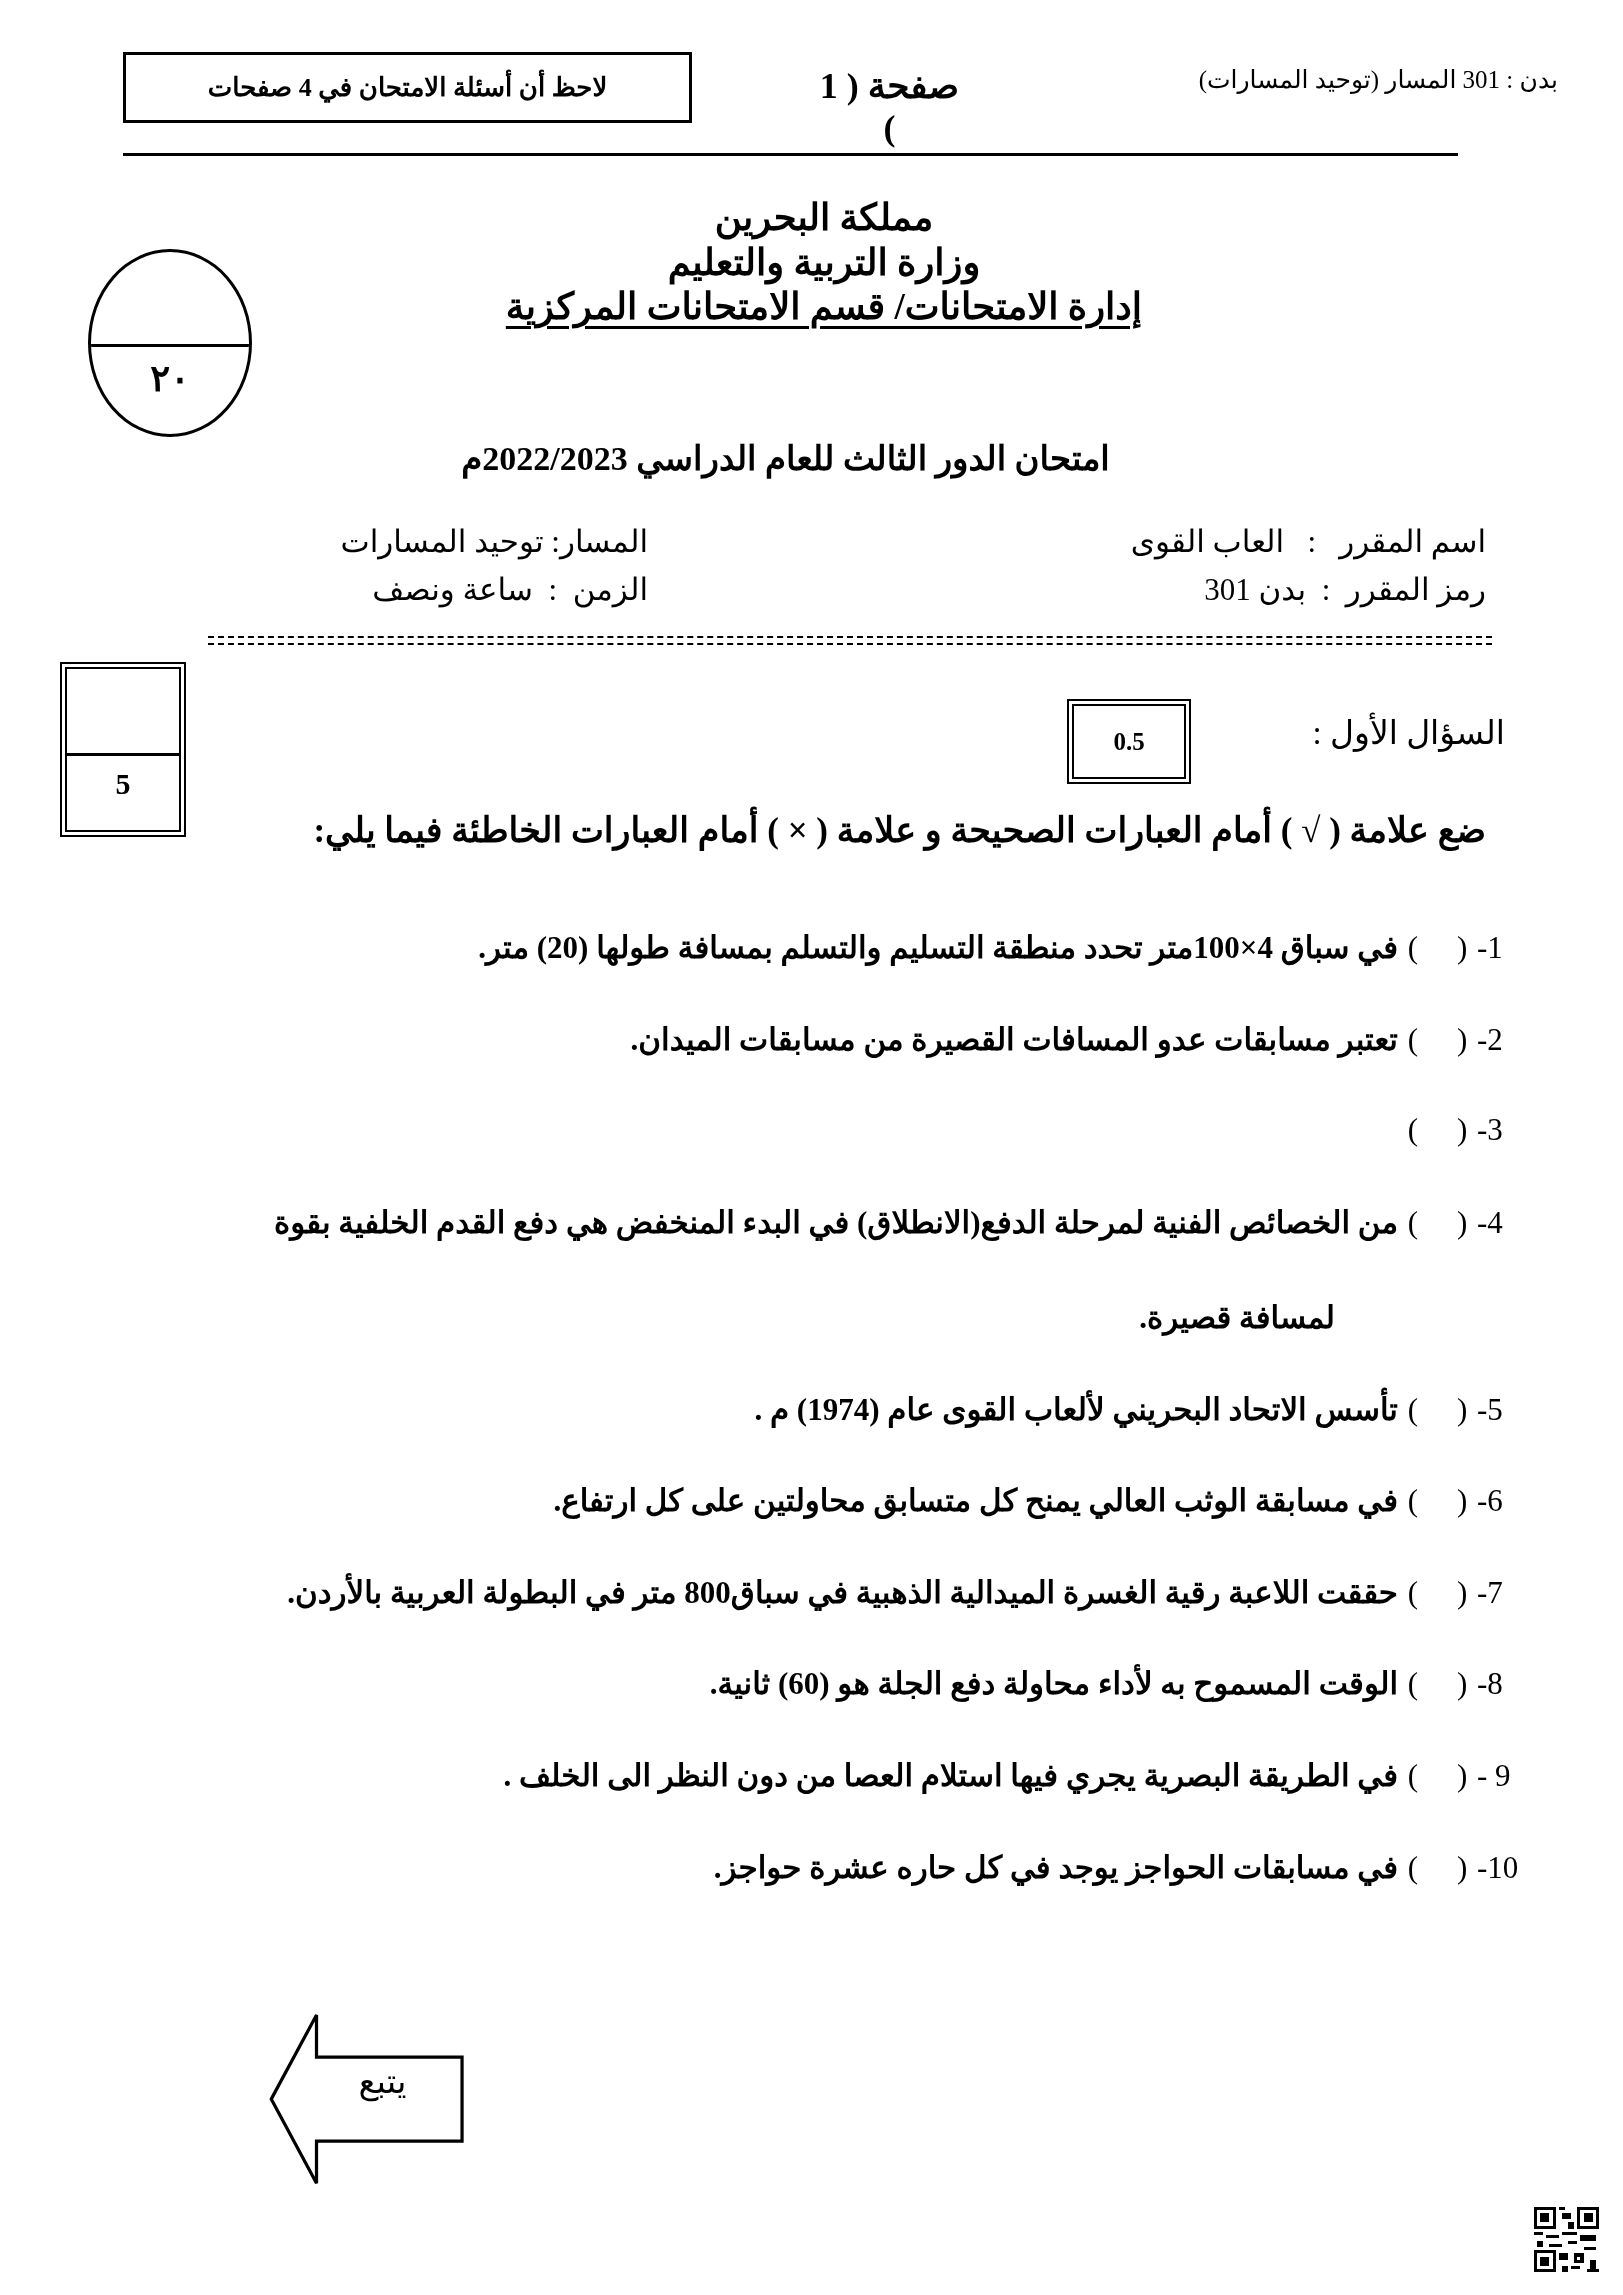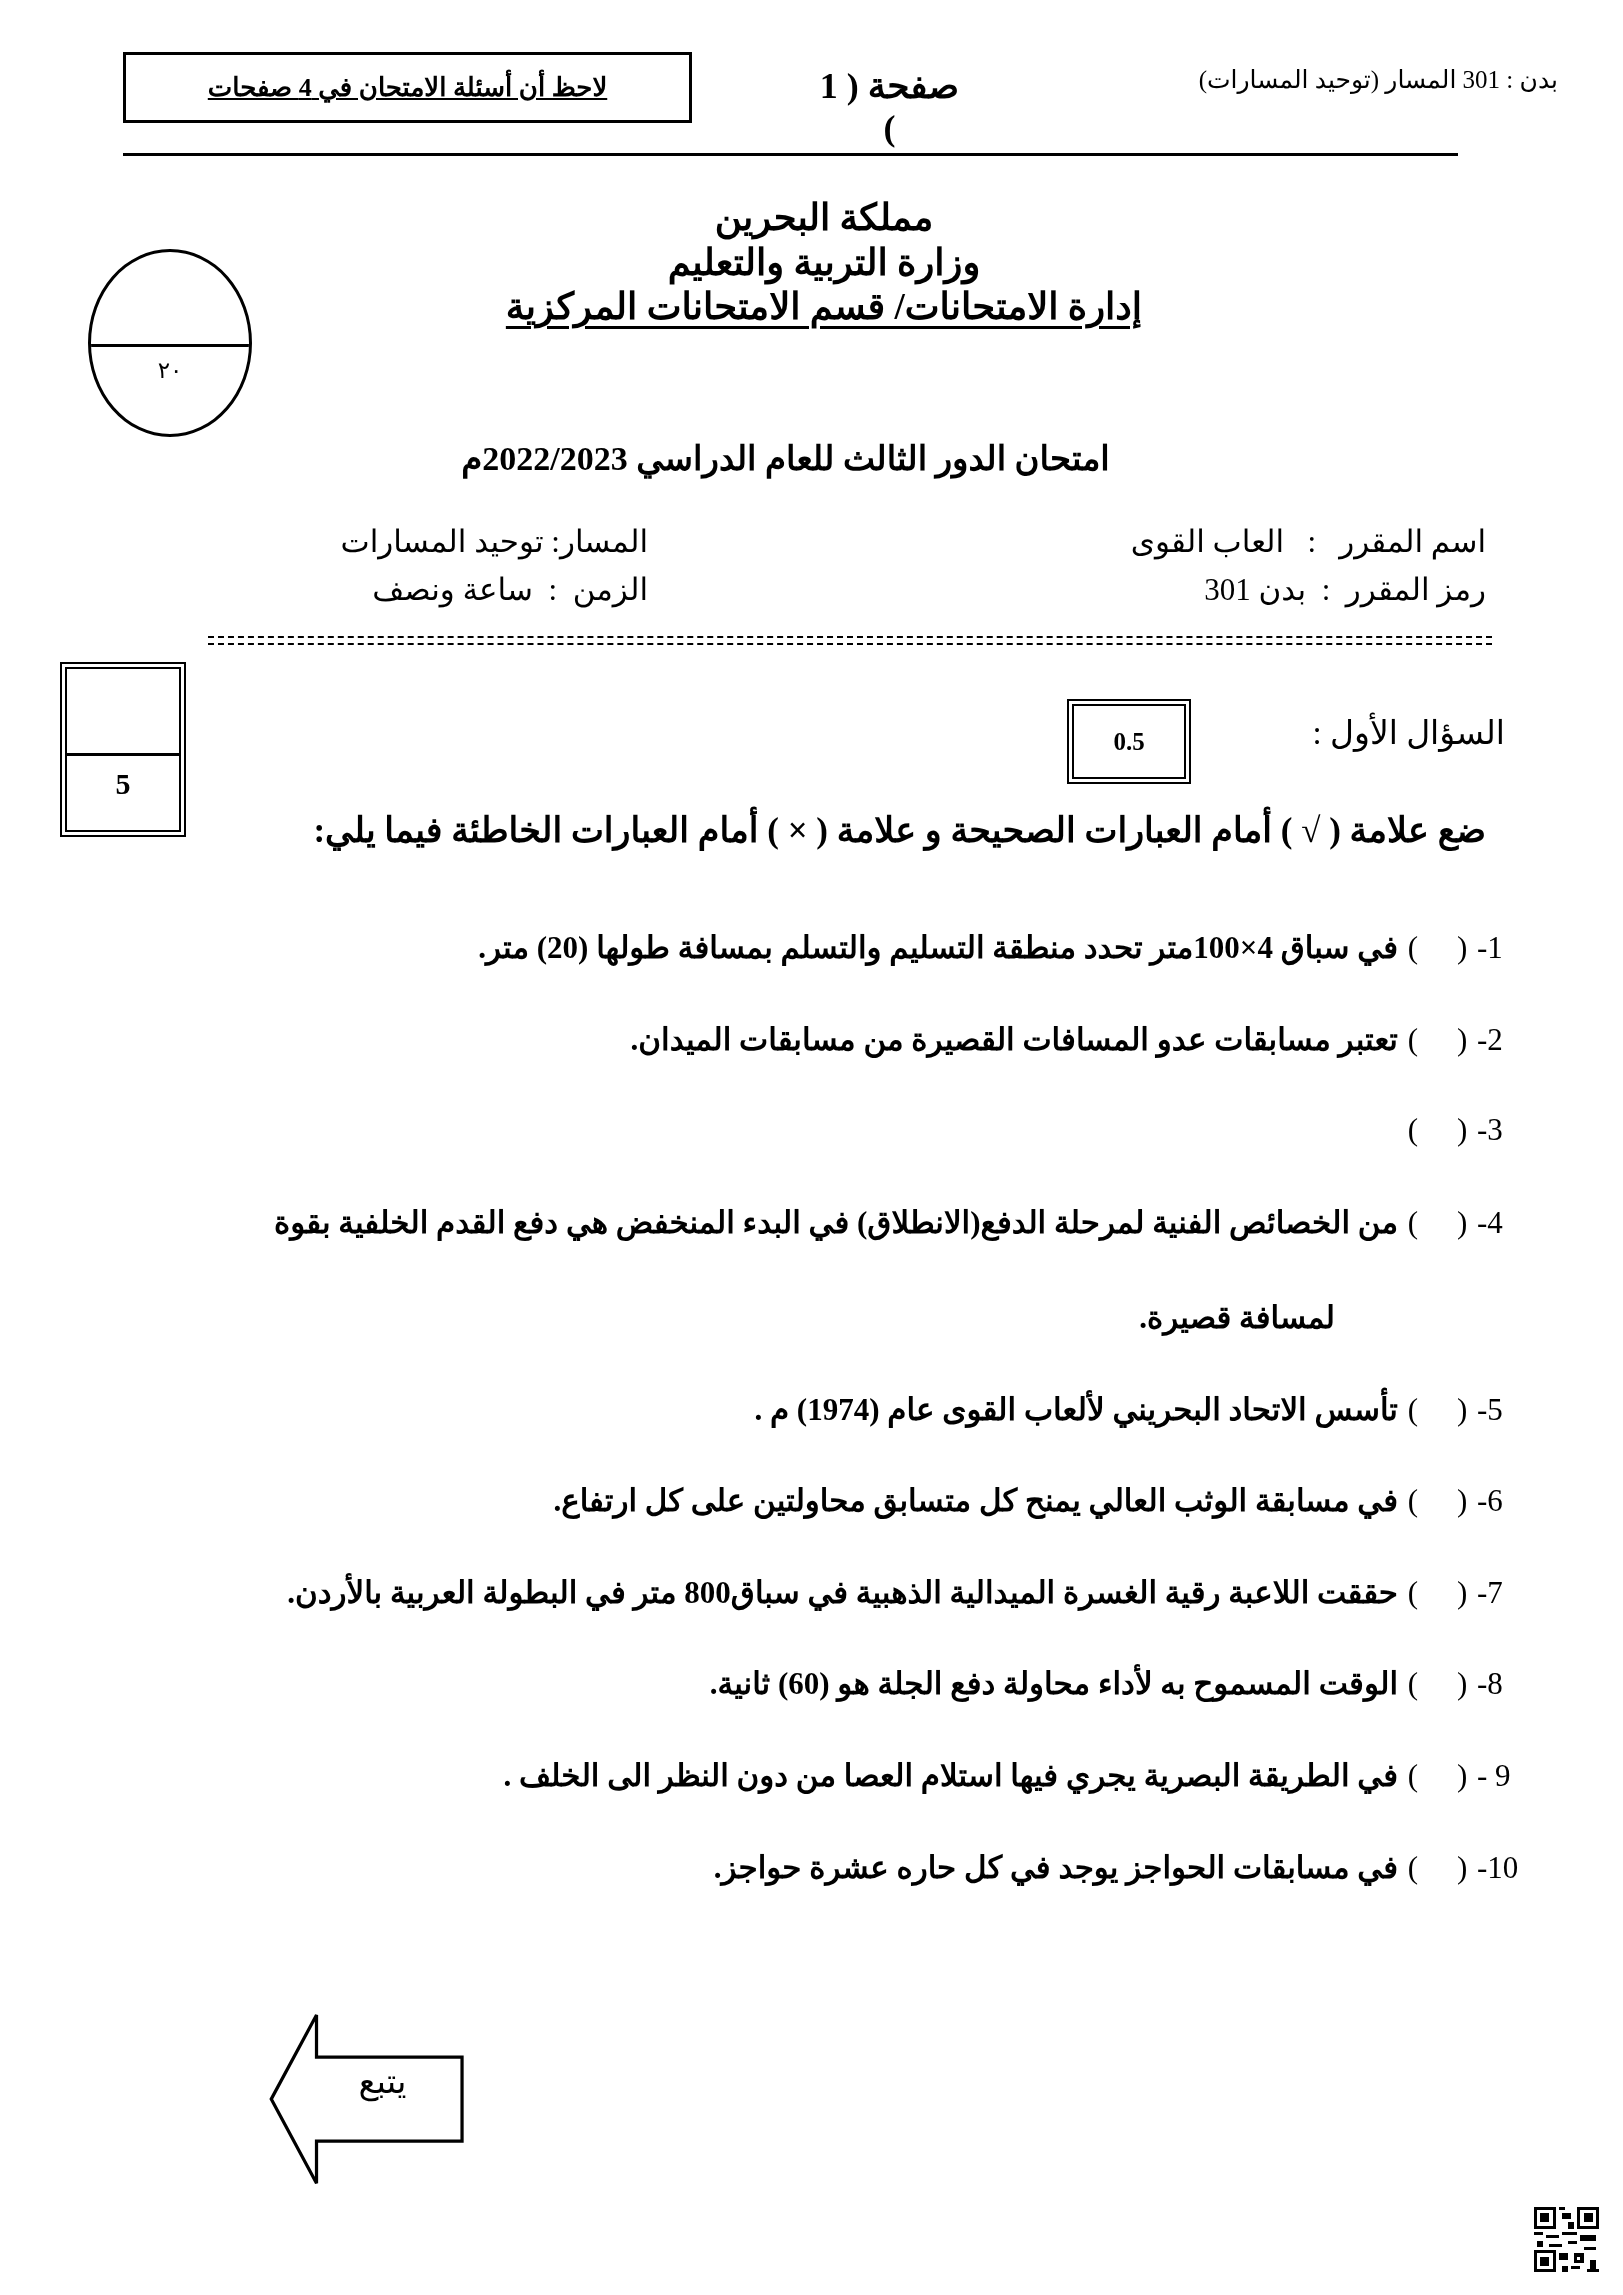--- a/index.html
+++ b/index.html
@@ -1,33 +1,33 @@
 <!DOCTYPE html>
 <html lang="ar" dir="rtl" style="font-size:10.5px"><head>
 <meta charset="utf-8">
 <style>
   html, body { margin:0; padding:0; background:#ffffff; }
   body { width:1623px; height:2295px; position:relative; overflow:hidden;
          font-family:"Liberation Serif","DejaVu Serif",serif; color:#000; }
   .abs { position:absolute; }
   
   .hdr-note-box { left:123px; top:52px; width:569px; height:71px; border:3.3px solid #000; box-sizing:border-box;
-                  display:flex; align-items:center; justify-content:center; font-size:26px; font-weight:bold;text-decoration:underline; }
+                  display:flex; align-items:center; justify-content:center; font-size:26px; font-weight:bold; }
   .hdr-page { left:811px; top:65px; width:157px; text-align:center; font-size:36px; font-weight:bold; direction:rtl; }
   .hdr-course { left:1139px; top:65px; width:419px; text-align:right; font-size:25px; direction:rtl; }
   .hdr-rule { left:123px; top:153px; width:1335px; height:2.6px; background:#000; }
   
   .org { left:497px; width:654px; text-align:center; font-size:37px; font-weight:bold; direction:rtl; }
   .org-1 { top:196px; }
   .org-2 { top:241px; }
   .org-3 { top:285px; text-decoration:underline; text-underline-offset:6.5px; text-decoration-thickness:2.6px; }
   
   .circle { left:88px; top:249px; width:164px; height:188px; border:3.3px solid #000; border-radius:50%; box-sizing:border-box; overflow:hidden; }
   .circle-line { position:absolute; left:0; right:0; top:92px; height:2.6px; background:#000; }
-  .circle-val { position:absolute; left:0; right:0; top:105px; text-align:center; font-size:23px; font-weight:normal; }
+  .circle-val { position:absolute; left:0; right:0; top:105px; text-align:center; font-size:37px; font-weight:bold; }
   
   .exam-title { left:393px; top:438px; width:785px; text-align:center; font-size:34px; font-weight:bold; direction:rtl; }
   
   .info { font-size:31px; direction:rtl; white-space:pre; }
   .info-r { right:137px; text-align:right; width:458px; }
   .info-l { right:975px; text-align:right; width:393px; }
   .row1 { top:523px; }
   .row2 { top:571px; }
   .dbl-rule { left:208px; top:636px; width:1284px; height:9.2px;
               border-top:2px dashed #000; border-bottom:2px dashed #000; box-sizing:border-box; }

